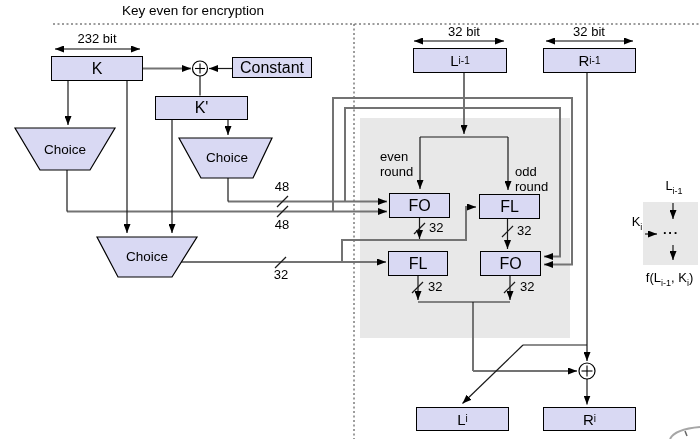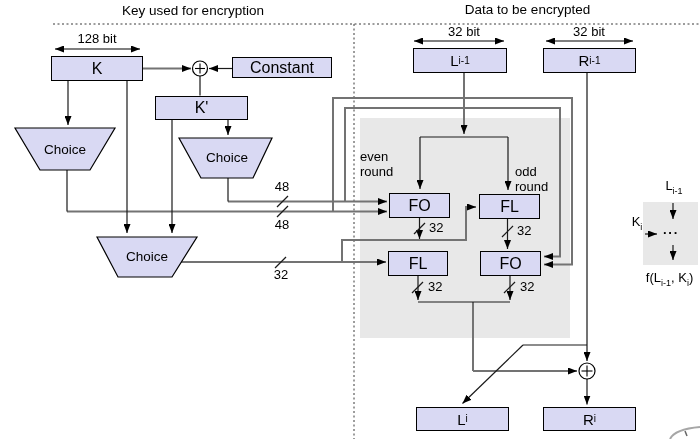--- a/index.html
+++ b/index.html
@@ -115,29 +115,28 @@
     <polygon points="15,128 115,128 90,170 40,170" fill="#d9d9f3" stroke="#000" stroke-width="1.2"></polygon>
     <polygon points="179,138 272,138 253,178 201,178" fill="#d9d9f3" stroke="#000" stroke-width="1.2"></polygon>
     <polygon points="97,237 197,237 172,277 118,277" fill="#d9d9f3" stroke="#000" stroke-width="1.2"></polygon>
 
     <g>
       <path d="M670,439 Q675,429 700,427" stroke="#a6a6a6" stroke-width="2" fill="none"></path>
       <line x1="685" y1="431" x2="687" y2="436" stroke="#666" stroke-width="1.5"></line>
     </g>
   </svg>
 
-  <div class="title" style="left:103px;top:3px;width:180px;">Key used for encryption</div>
-  <div class="title" style="left:440px;top:2px;width:175px;">Data to be encrypted</div>
-
-  <div class="lbl center" style="left:57px;top:32px;width:80px;">128 bit</div>
+  <div class="title" style="left:103px;top:3px;width:180px;">Key even for encryption</div>
+
+  <div class="lbl center" style="left:57px;top:32px;width:80px;">232 bit</div>
 
   <div class="box" style="left:51px;top:56px;width:92px;height:25px;">
     <span>K</span>
   </div>
-  <div class="box" style="left:232px;top:57px;width:100px;height:21px;">
+  <div class="box" style="left:232px;top:57px;width:80px;height:21px;">
     <span>Constant</span>
   </div>
   <div class="box" style="left:155px;top:96px;width:93px;height:24px;">
     <span>K'</span>
   </div>
 
   <div class="lbl center" style="left:35px;top:142px;width:60px;font-size:13.5px;">Choice</div>
   <div class="lbl center" style="left:197px;top:150px;width:60px;font-size:13.5px;">Choice</div>
   <div class="lbl center" style="left:117px;top:249px;width:60px;font-size:13.5px;">Choice</div>
 
@@ -150,21 +149,21 @@
 
   <div class="box small" style="left:413px;top:48px;width:94px;height:25px;">
     <span>L</span>
       <sub>i-1</sub>
   </div>
   <div class="box small" style="left:543px;top:48px;width:93px;height:25px;">
     <span>R</span>
       <sub>i-1</sub>
   </div>
 
-  <div class="lbl" style="left:360px;top:150px;">
+  <div class="lbl" style="left:380px;top:150px;">
     <div>even</div>
     <div>round</div>
   </div>
   <div class="lbl" style="left:515px;top:165px;">
     <div>odd</div>
     <div>round</div>
   </div>
 
   <div class="box" style="left:389px;top:193px;width:61px;height:25px;">
     <span>FO</span>

